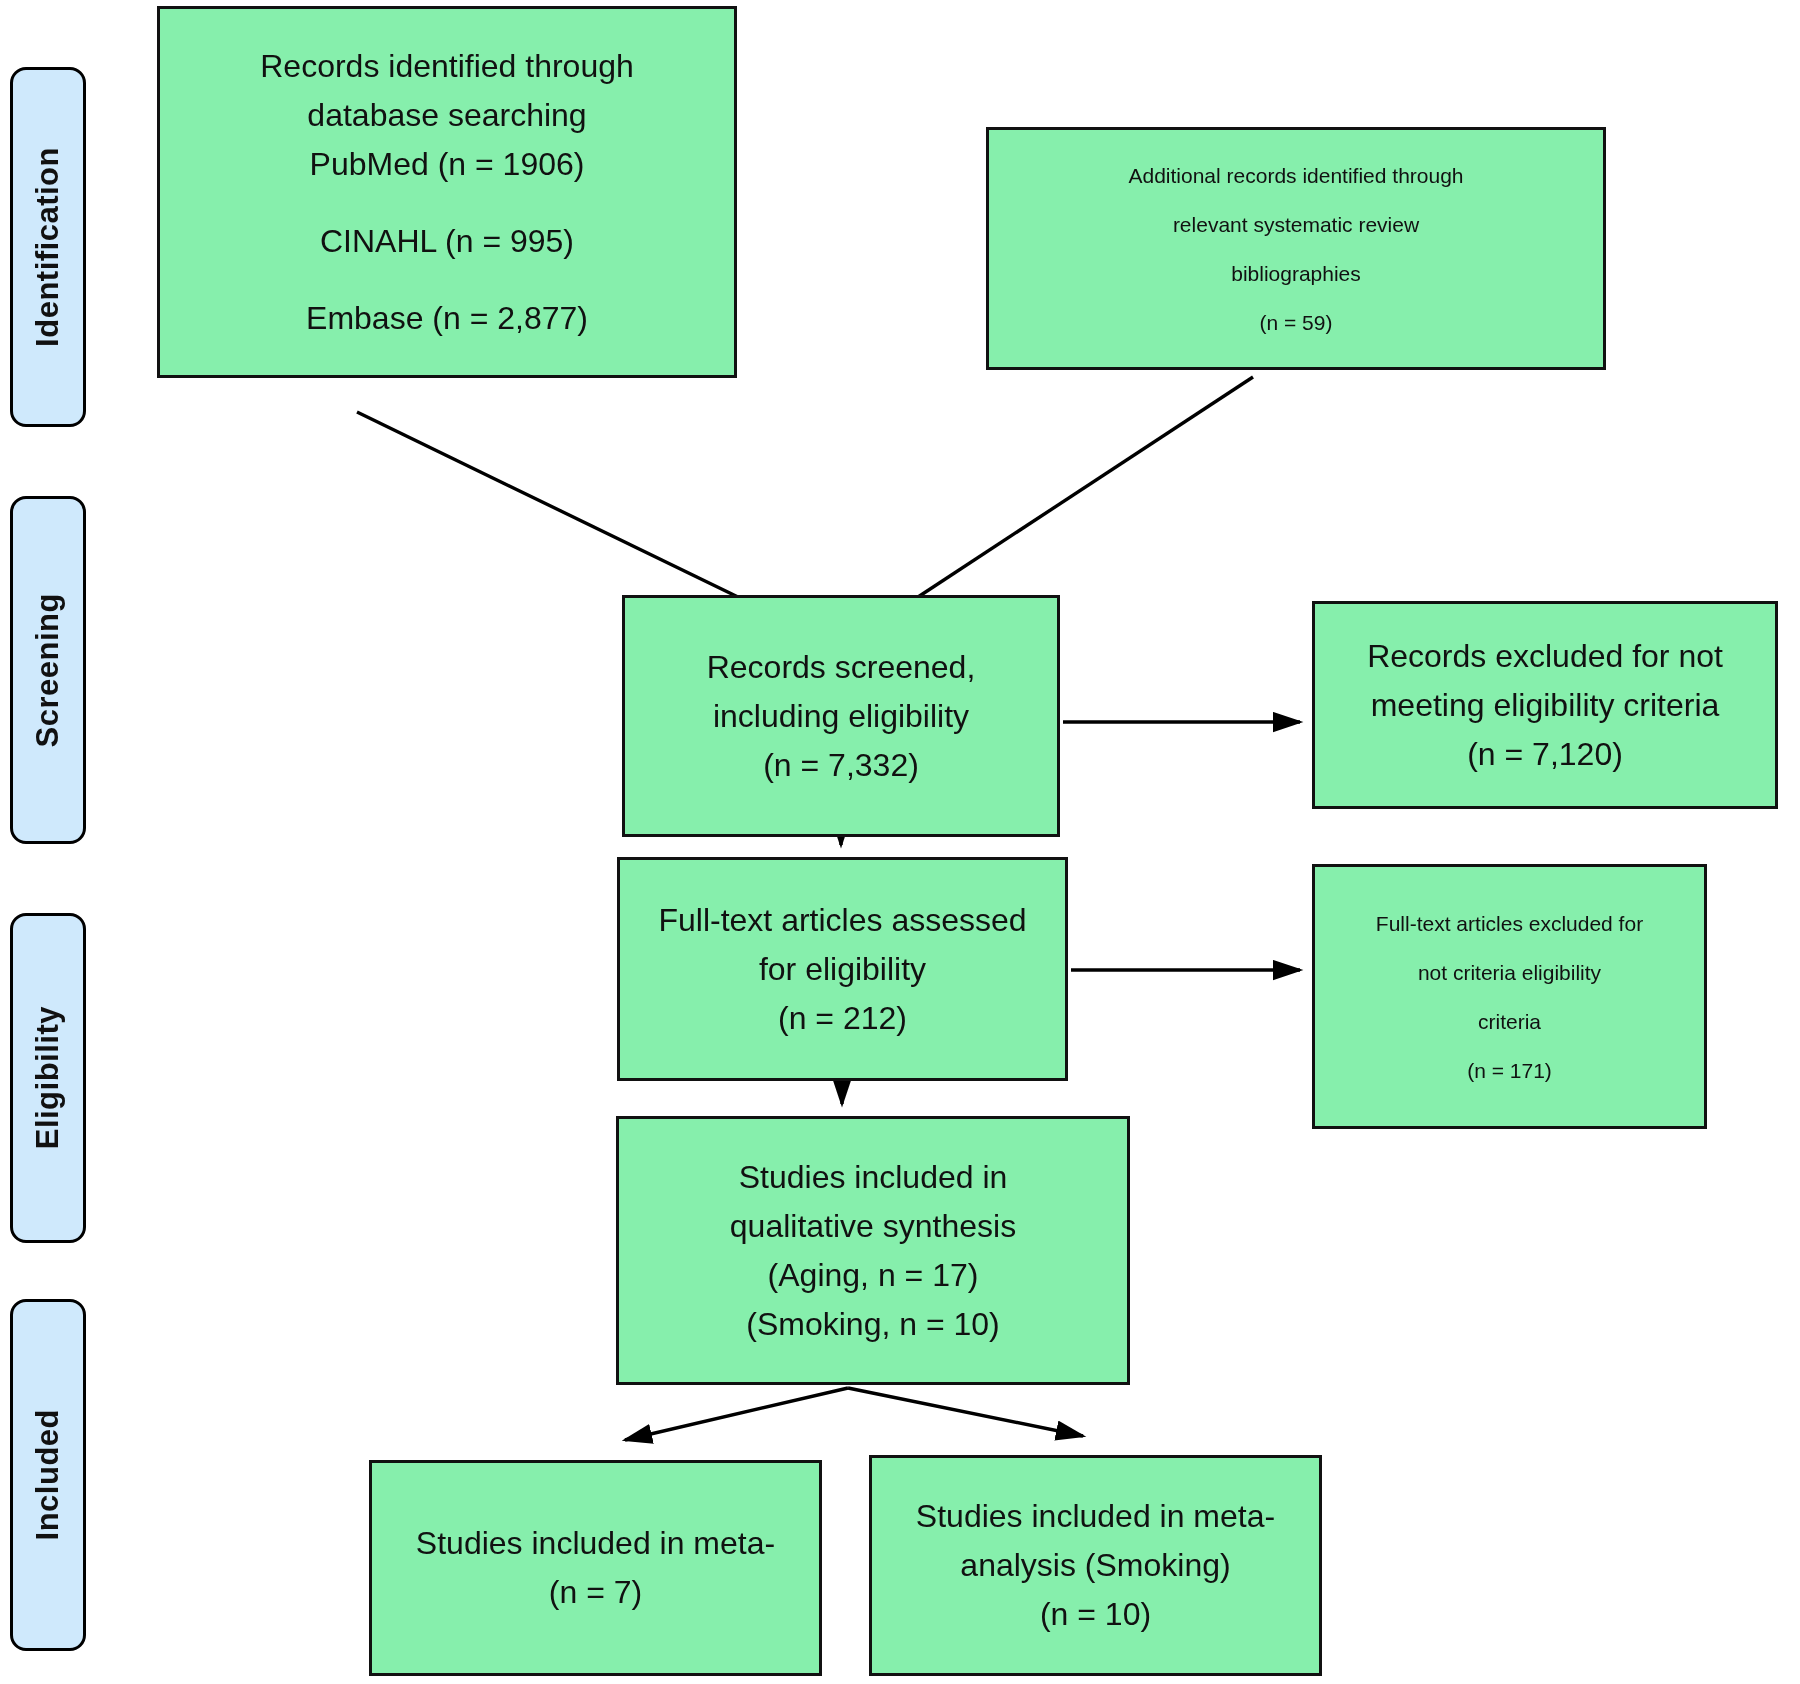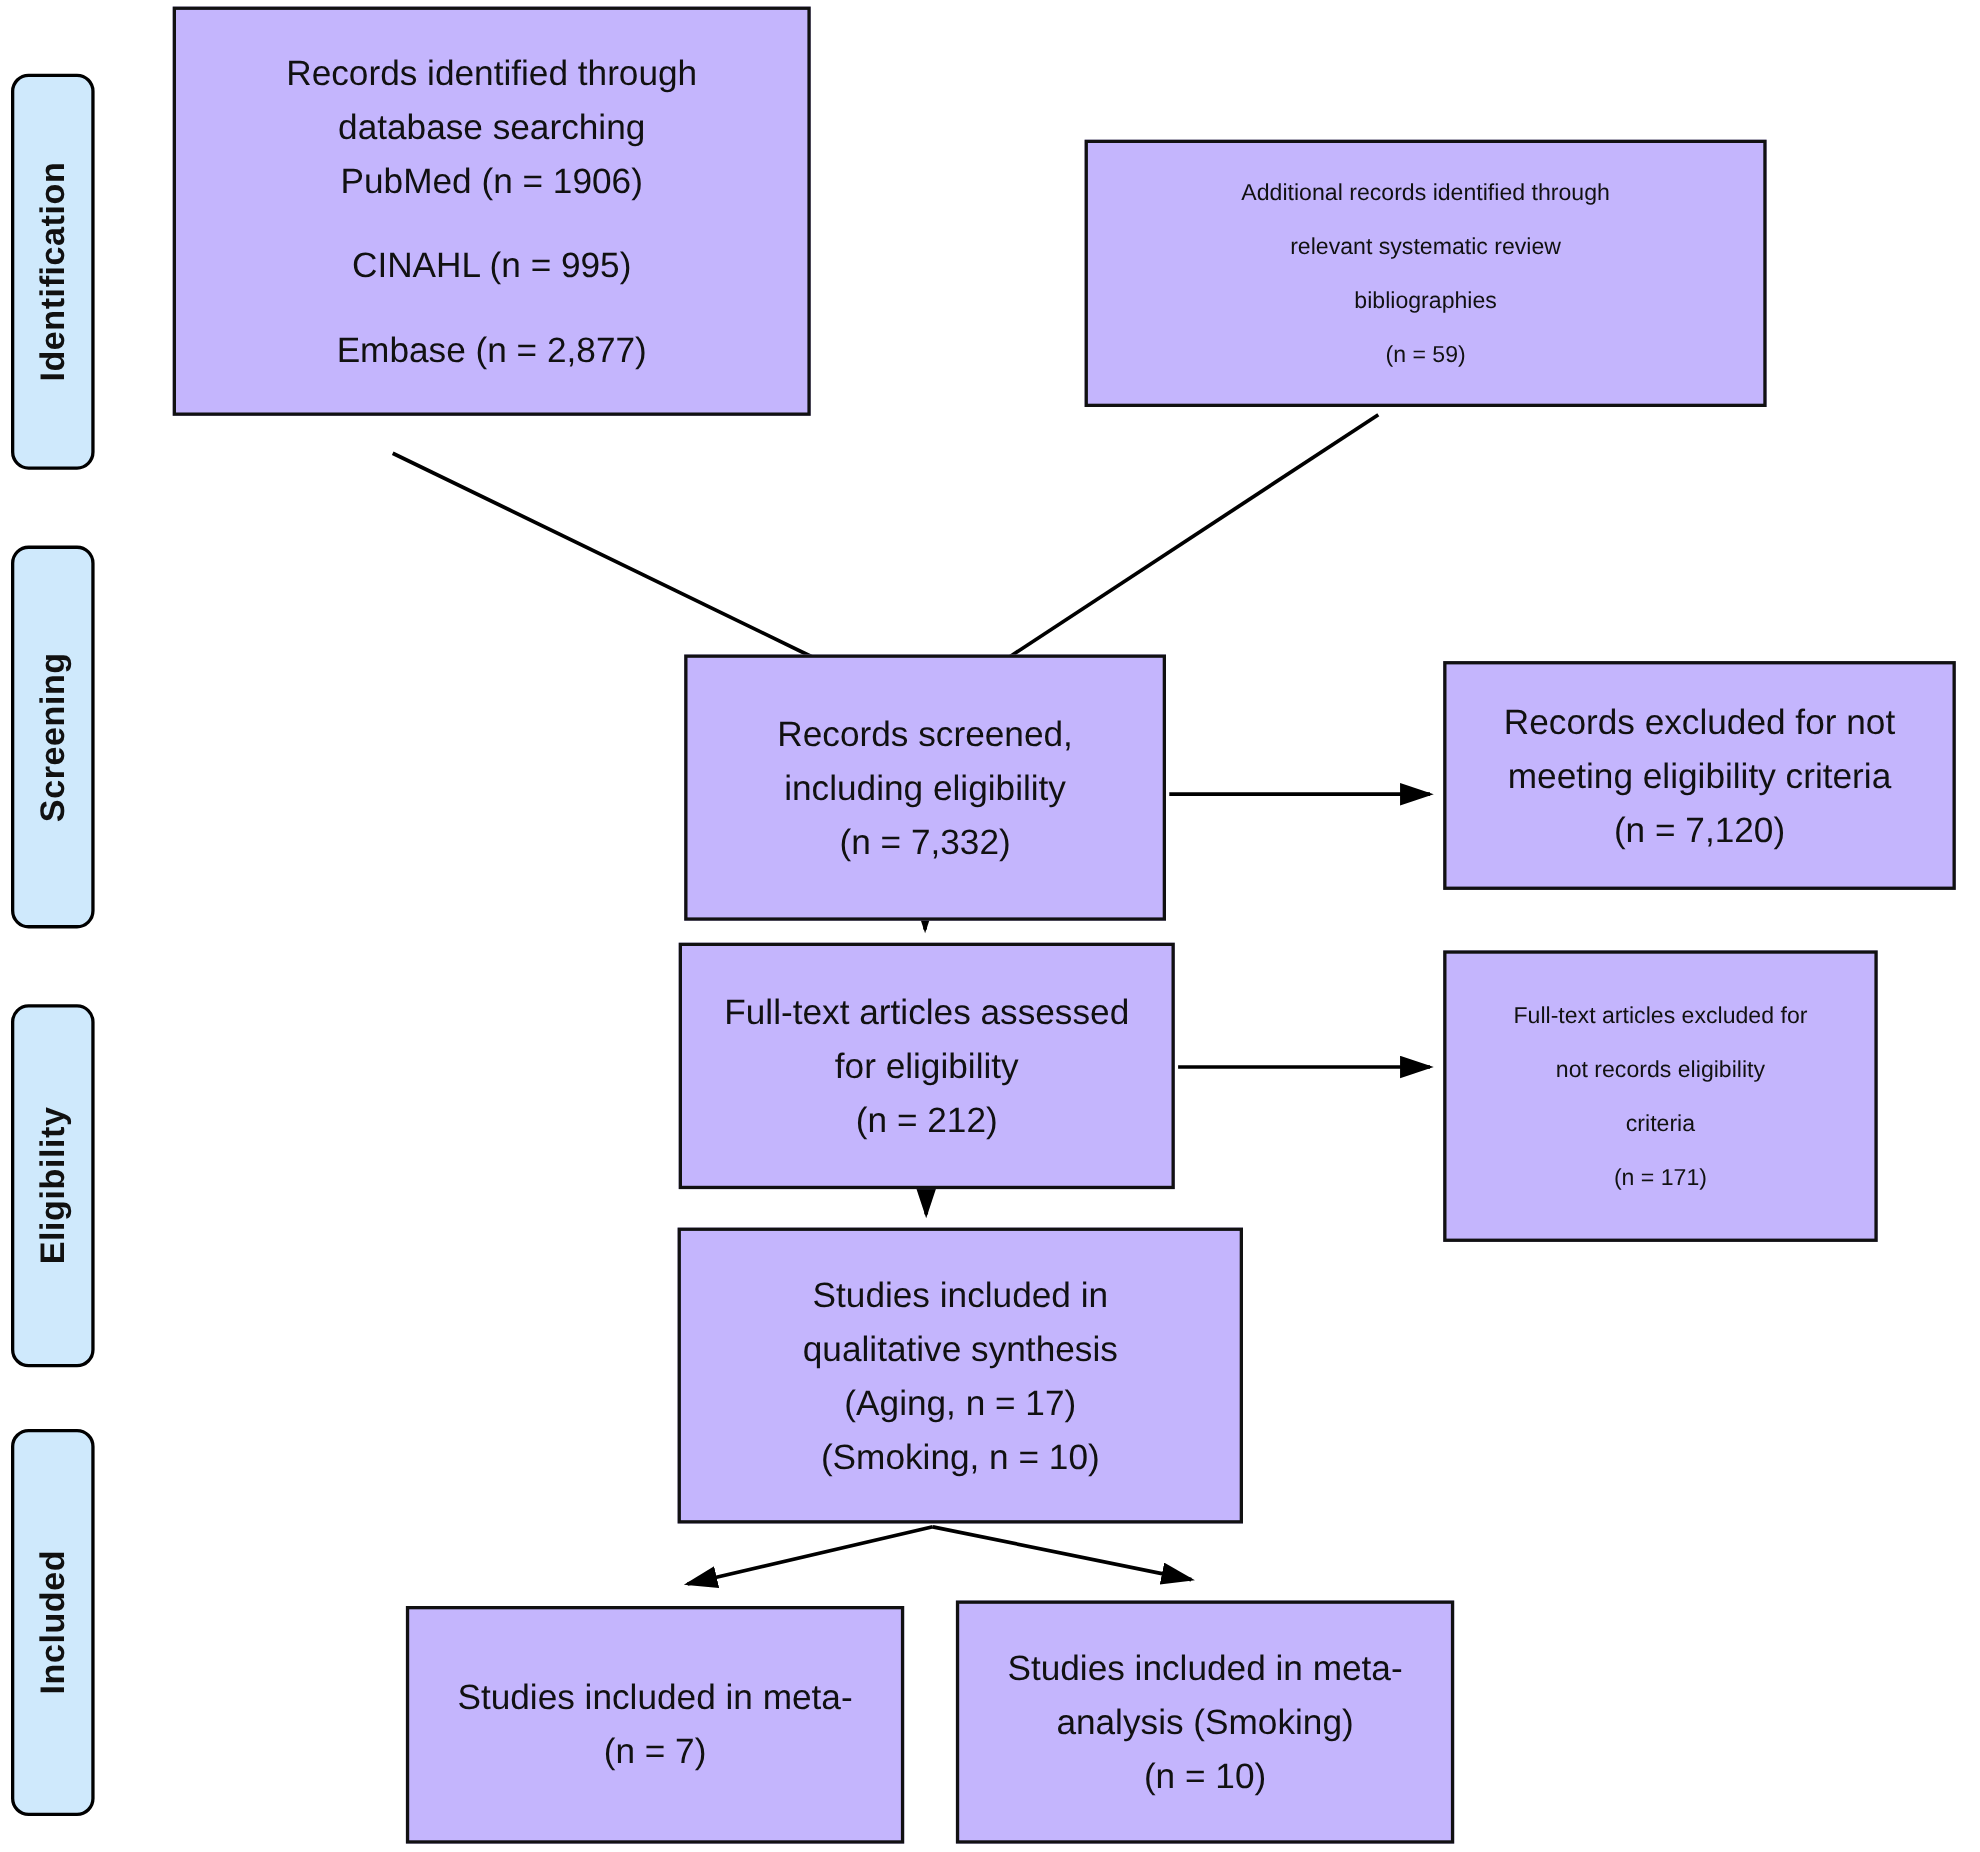--- a/index.html
+++ b/index.html
@@ -39,21 +39,21 @@
   .stage .stage-text{
     writing-mode:vertical-rl;
     transform:rotate(180deg);
     font-weight:700;
     font-size:31px;
     letter-spacing:0.5px;
     white-space:nowrap;
   }
   .node{
     position:absolute;
-    background:#c4b5fd;
+    background:#86efac;
     border:3px solid var(--node-border);
     box-sizing:border-box;
     display:flex;flex-direction:column;justify-content:center;
     text-align:center;
     font-size:32px;
     line-height:49px;
     padding:4px 8px;
   }
   .node.small{font-size:21px;}
   .node .line{min-height:28px;white-space:nowrap;}
@@ -122,21 +122,21 @@
     </div>
 
   <div class="node" style="left:617px;top:857px;width:451px;height:224px;">
       <div class="line">Full-text articles assessed</div>
       <div class="line">for eligibility</div>
       <div class="line">(n = 212)</div>
     </div>
 
   <div class="node small" style="left:1312px;top:864px;width:395px;height:265px;">
       <div class="line">Full-text articles excluded for</div>
-      <div class="line">not records eligibility</div>
+      <div class="line">not criteria eligibility</div>
       <div class="line">criteria</div>
       <div class="line">(n = 171)</div>
     </div>
 
   <div class="node" style="left:616px;top:1116px;width:514px;height:269px;text-align:center;">
       <div class="line">Studies included in</div>
       <div class="line">qualitative synthesis</div>
       <div class="line">(Aging, n = 17)</div>
       <div class="line">(Smoking, n = 10)</div>
     </div>

